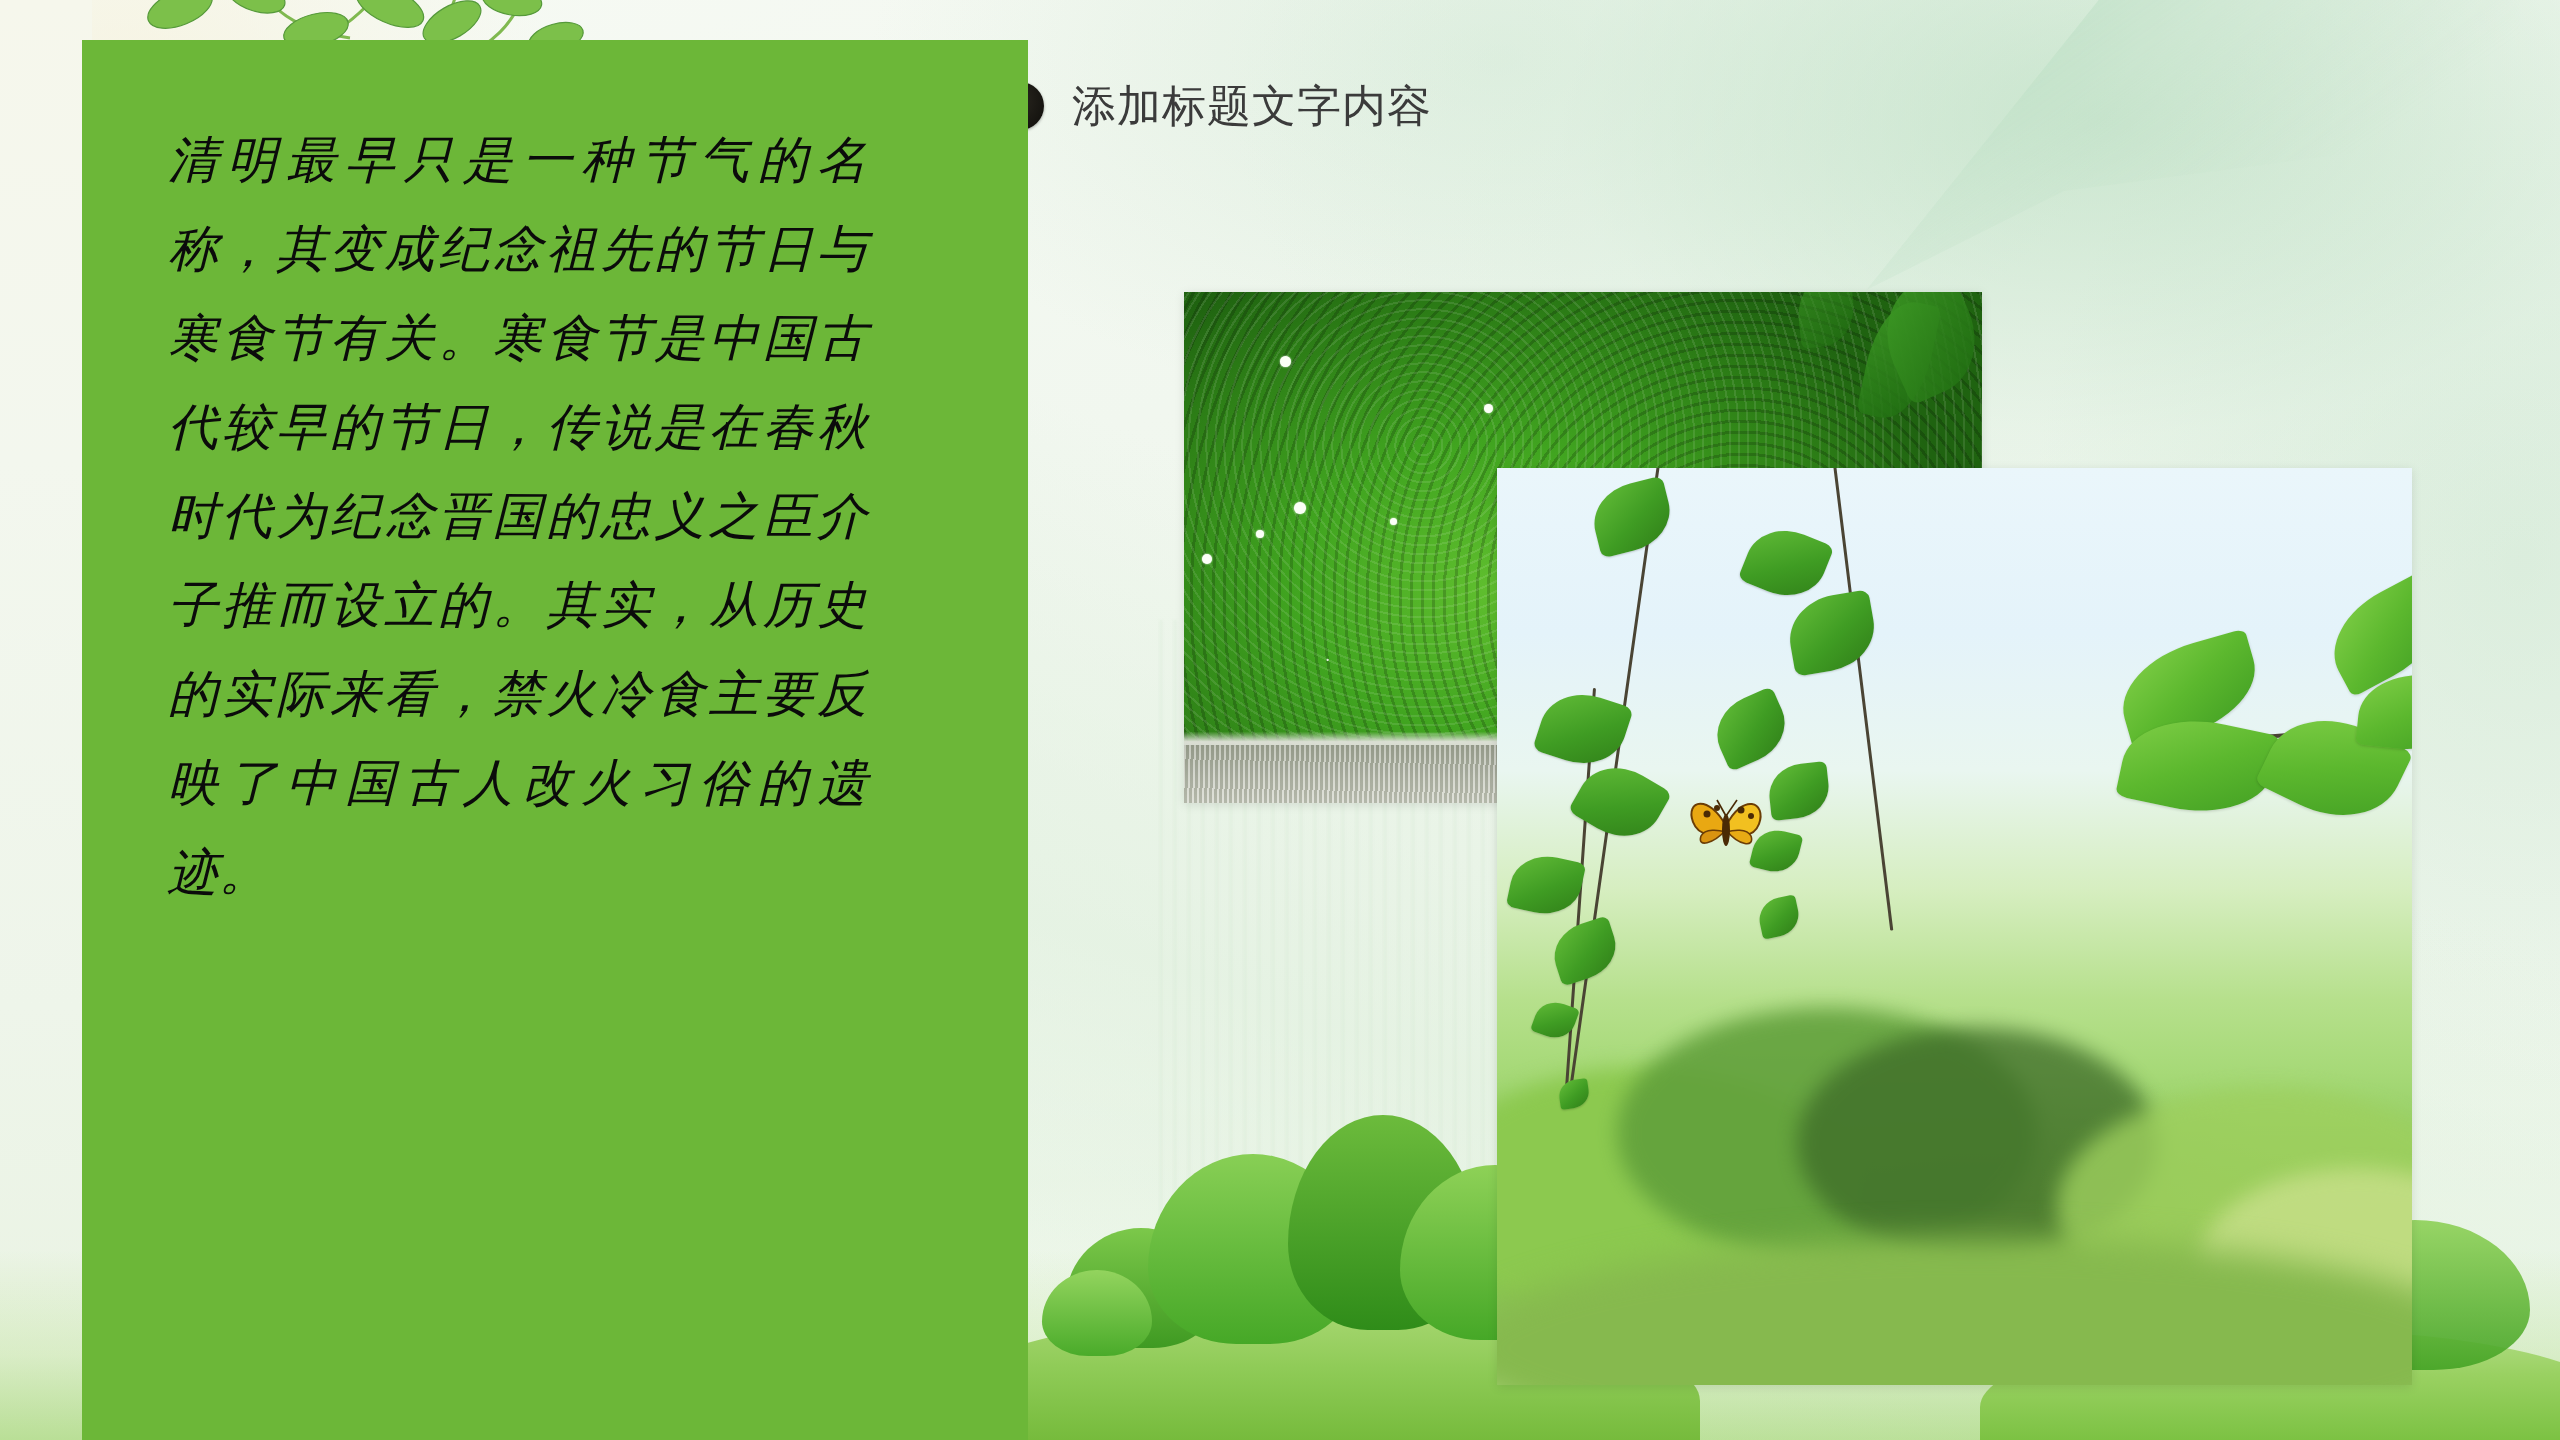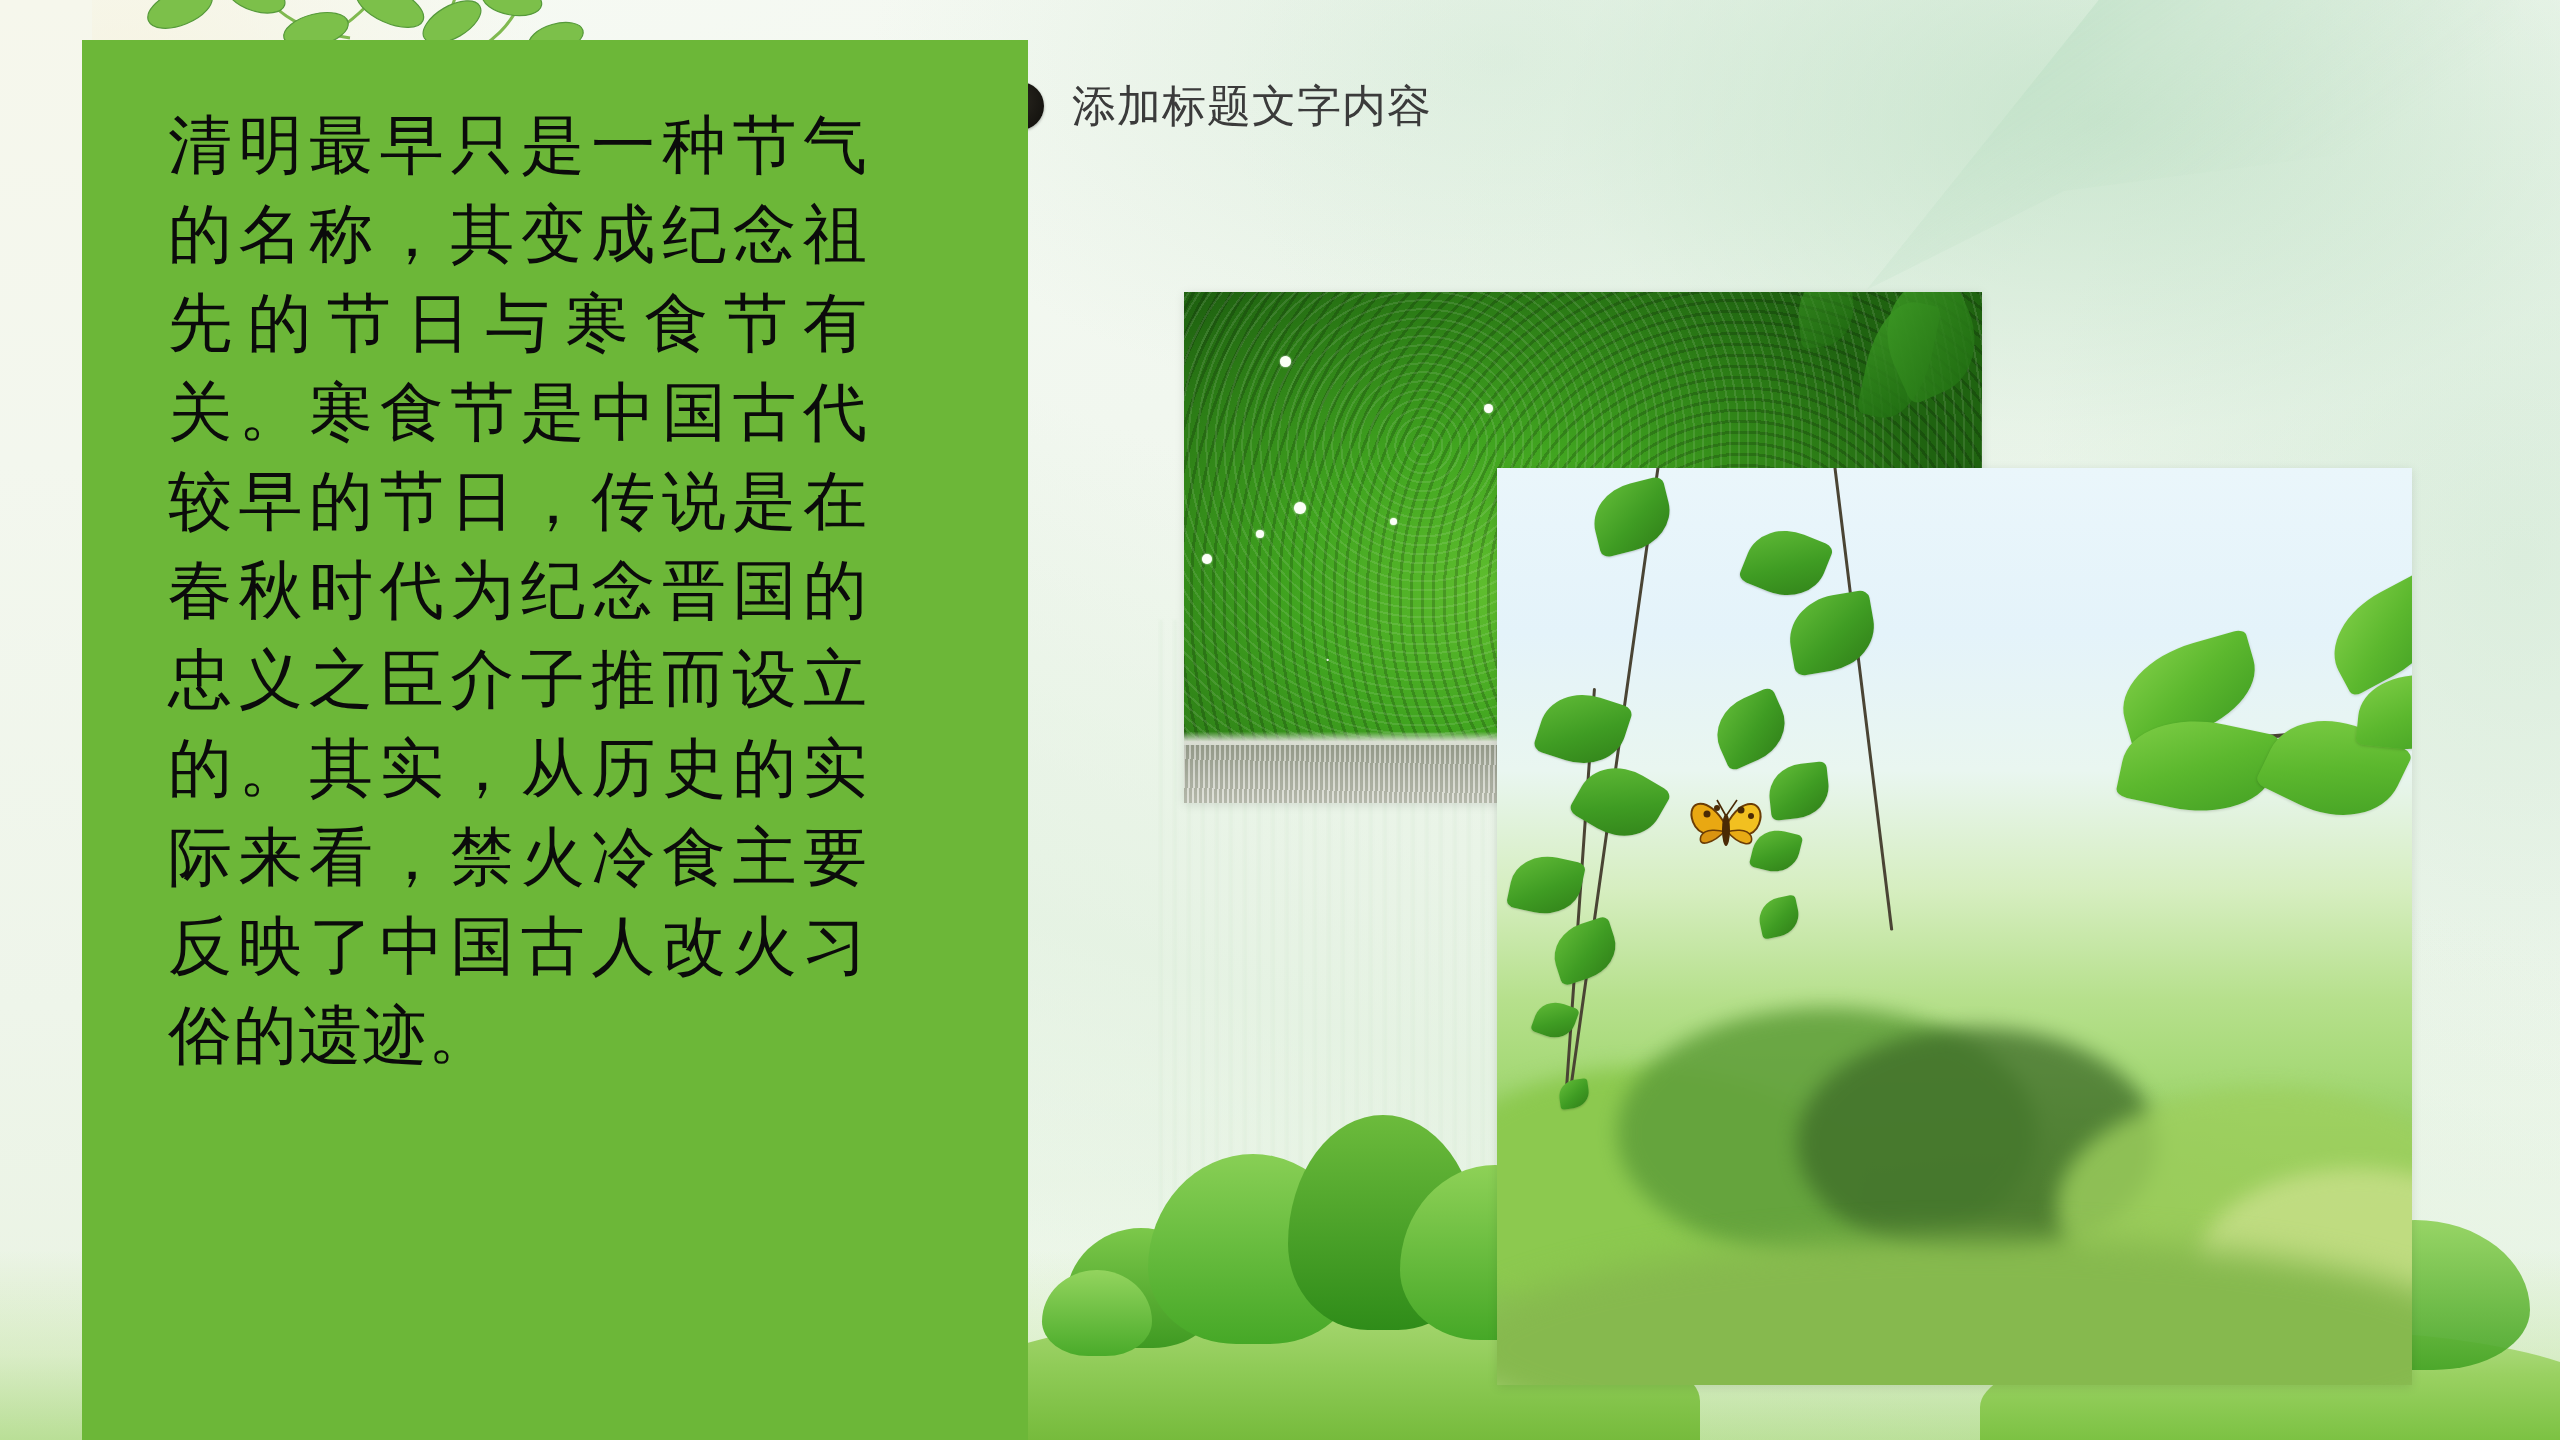--- a/index.html
+++ b/index.html
@@ -202,28 +202,29 @@
   #green-panel {
     position: absolute;
     left: 82px; top: 40px;
     width: 946px; height: 1402px;
     background: #6cb738;
     z-index: 6;
   }
   #body-text {
     position: absolute;
     left: 86px;
-    top: 61px;
+    top: 76px;
     width: 700px;
-    font-size: 64px;
+    font-size: 50px;
     line-height: 89px;
     color: #0b0b0b;
     letter-spacing: 1px;
     text-align: justify;
     text-justify: inter-character;
+    font-style: italic;
   }
 </style>
 </head>
 <body>
 
 <div id="slide">
 
   <div class="bg-base"></div>
   <div class="bg-wash2"></div>
   <div class="brush"></div>

